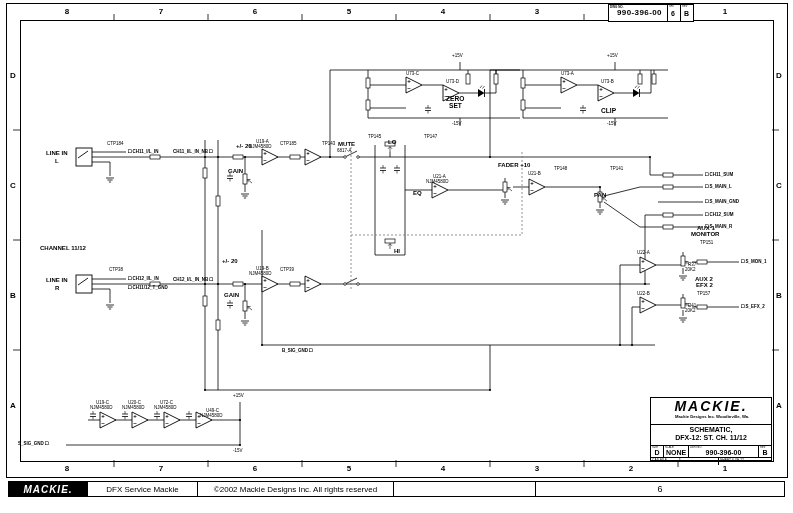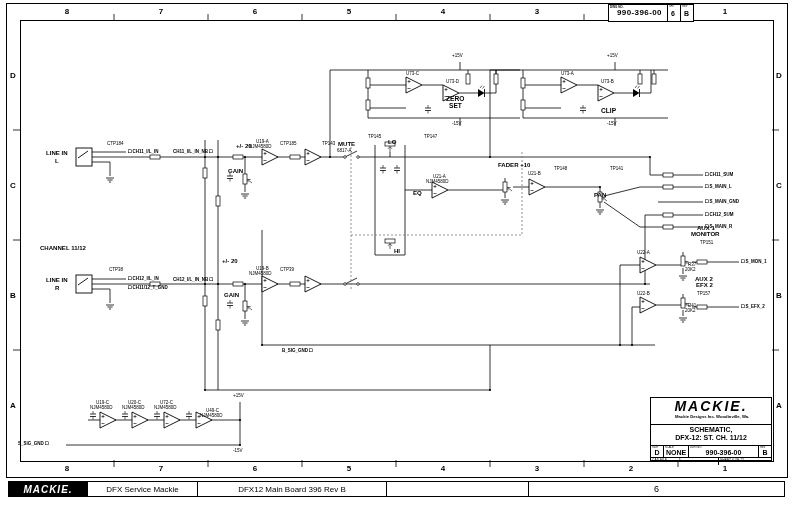--- a/index.html
+++ b/index.html
@@ -416,18 +416,18 @@
       <div class="c2"></div>
       <div class="c3">
         <div class="in">SHEET 6 OF 12</div>
       </div>
     </div>
   </div>
 
   <div class="footer">
     <div class="f-logo">MACKIE.</div>
     <div class="f-cell f-manual">DFX Service Mackie</div>
-    <div class="f-cell f-board">DFX12 Main Board 396 Rev B</div>
+    <div class="f-cell f-copy">©2002 Mackie Designs Inc. All rights reserved</div>
     <div class="f-cell f-blank"></div>
     <div class="f-cell f-page">6</div>
   </div>
 
 </div>
 
 </body></html>

